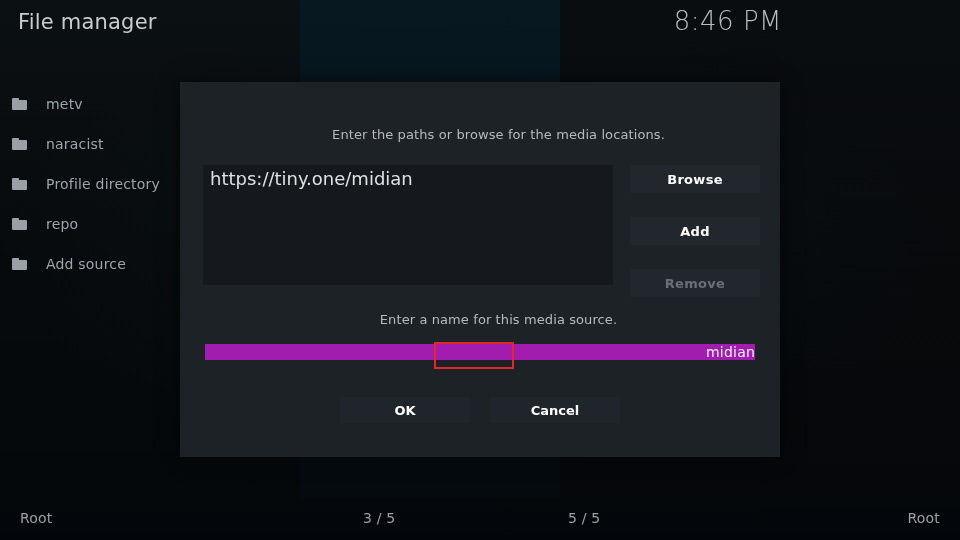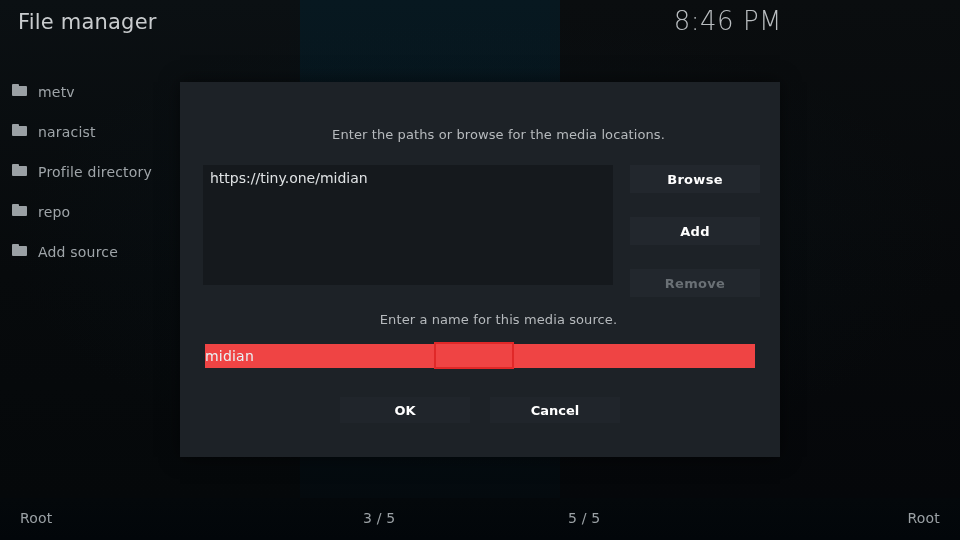--- a/index.html
+++ b/index.html
@@ -47,22 +47,23 @@
     font-size: 26px; color: #b9bdc0; font-weight: 300;
     letter-spacing: 0.5px;
   }
 
   
   .sidebar {
     position: absolute; left: 0; top: 84px; width: 180px;
   }
   .side-item {
     position: relative; height: 40px;
-    display: flex; align-items: flex-start;
+    display: flex; align-items: center;
     padding-left: 12px;
+    gap: 8px;
   }
   .folder-icon {
     width: 15px; height: 12px; margin-right: 11px;
     position: relative; flex: 0 0 auto;
   }
   .folder-icon::before {
     content: ""; position: absolute; left: 0; top: 2px;
     width: 15px; height: 10px; background: #9aa0a4; border-radius: 1px;
   }
   .folder-icon::after {
@@ -102,41 +103,41 @@
   .hint-name  { top: 230px; }
 
   .path-list {
     position: absolute; left: 23px; top: 83px;
     width: 410px; height: 120px;
     background: #15191d;
   }
   .path-row {
     height: 26px; display: flex; align-items: center;
     padding-left: 7px;
-    font-size: 14px; color: #dfe2e4;
+    font-size: 18px; color: #dfe2e4;
   }
 
   .side-buttons {
     position: absolute; left: 450px; top: 83px; width: 130px;
   }
   .dlg-btn {
     width: 130px; height: 28px;
     background: #22272d;
     display: flex; align-items: center; justify-content: center;
     font-size: 13px; color: #ffffff; font-weight: bold;
     letter-spacing: 0.3px;
   }
   .dlg-btn.spacer-gap { margin-top: 24px; }
   .dlg-btn.disabled { color: #6a7075; font-weight: bold; }
 
   .name-field {
     position: absolute; left: 25px; top: 262px;
-    width: 550px; height: 24px;
-    background: #ef4444;
-    display: flex; align-items: center; justify-content: flex-start;
+    width: 550px; height: 16px;
+    background: #a21caf;
+    display: flex; align-items: center; justify-content: flex-end;
   }
   .name-value {
     font-size: 14px; color: #e8f2f5; letter-spacing: 0.2px;
   }
   .annot-box {
     position: absolute; left: 254px; top: 260px;
     width: 80px; height: 27px;
     border: 2px solid #e02828;
     pointer-events: none;
   }

